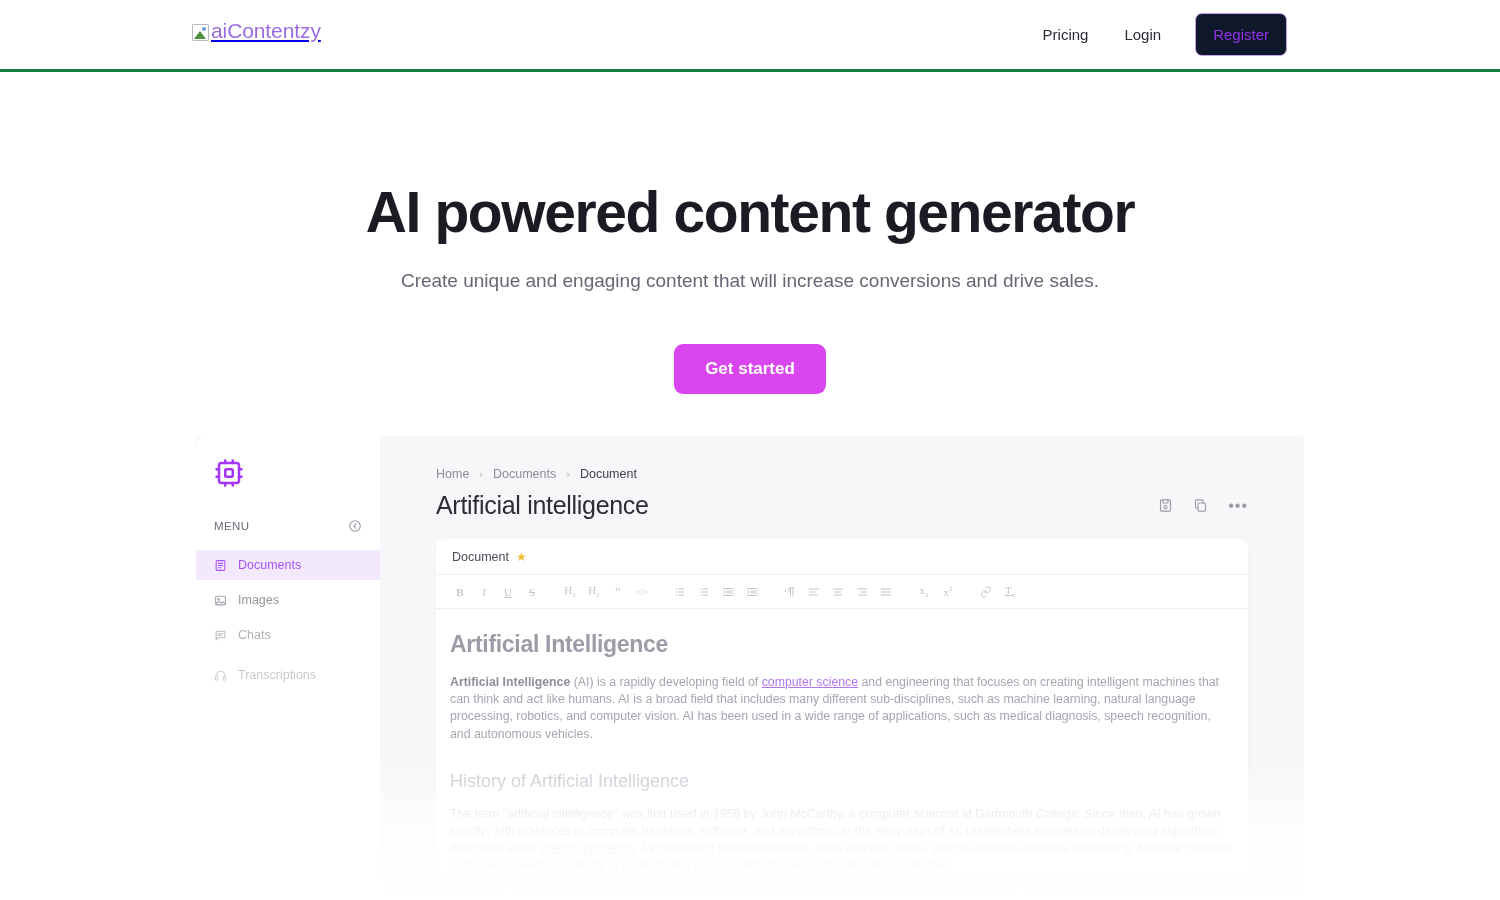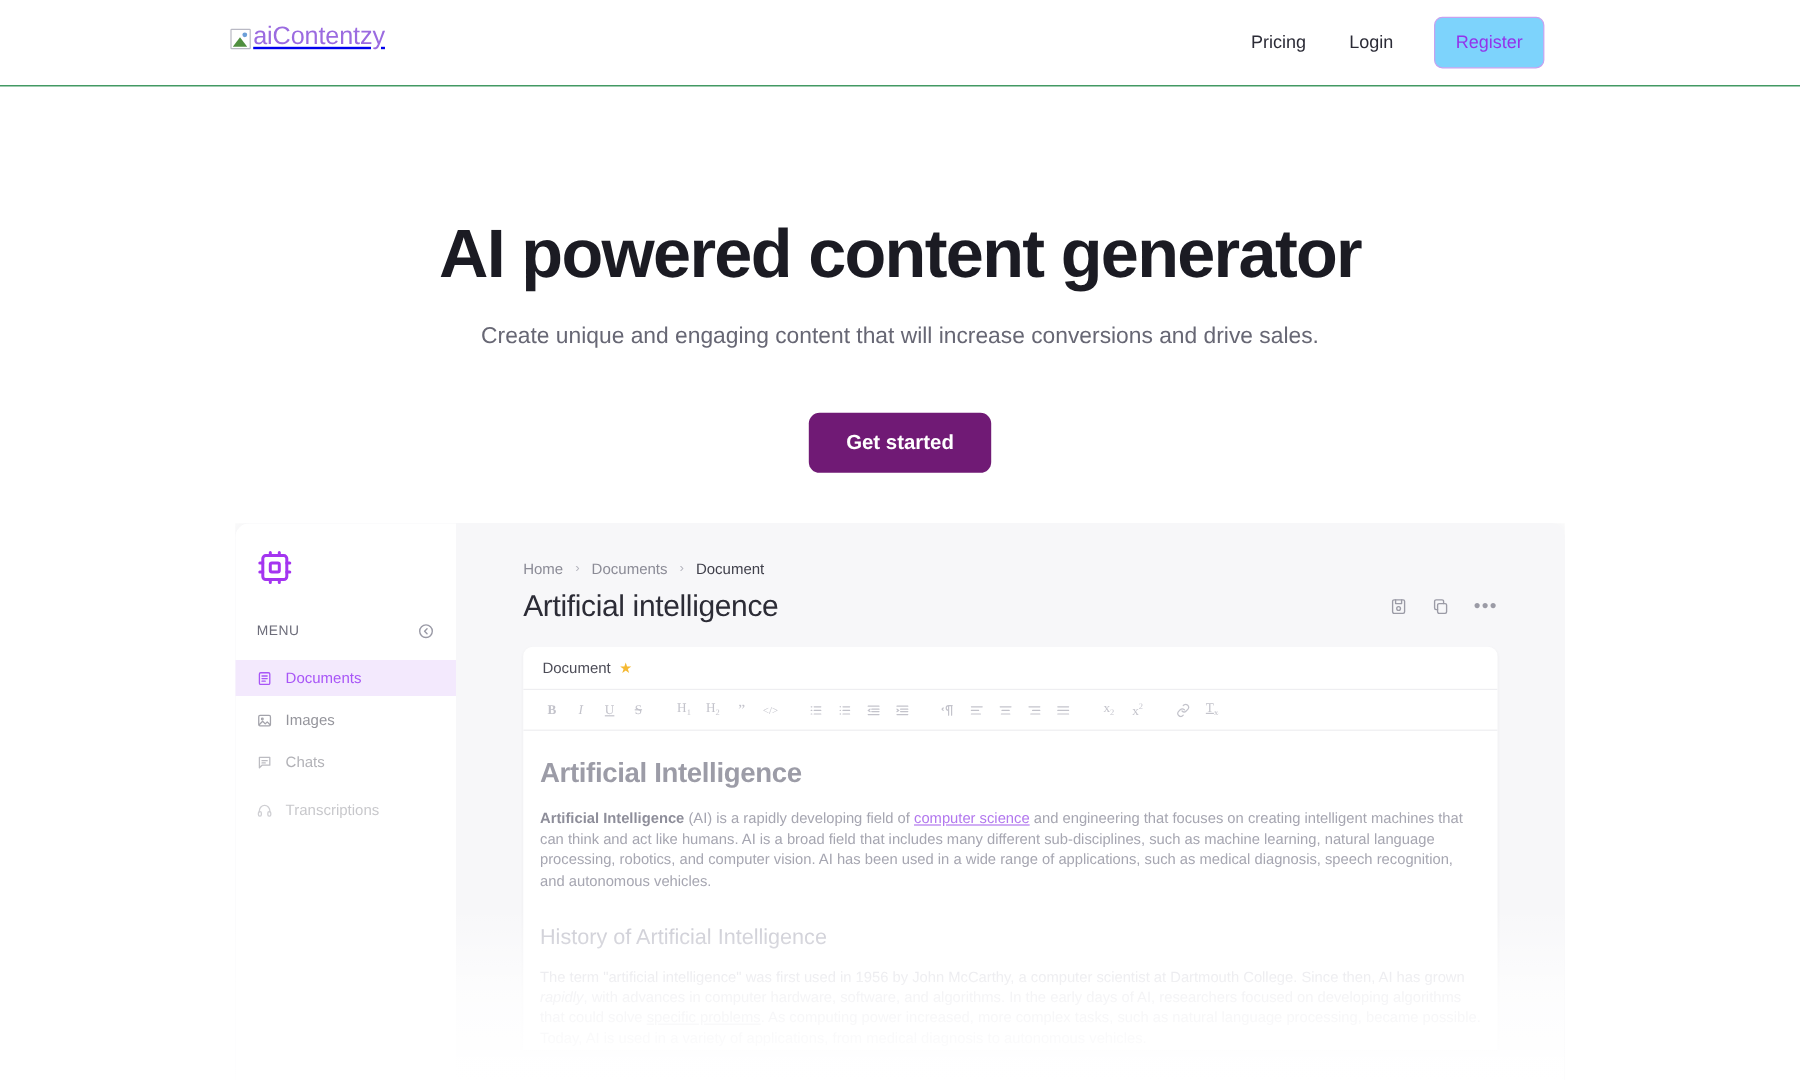--- a/index.html
+++ b/index.html
@@ -8,21 +8,21 @@
     background: #ffffff;
     font-family: "Liberation Sans", sans-serif;
     overflow: hidden;
   }
 
   
   .navbar {
     height: 72px;
     width: 100%;
     background: #ffffff;
-    border-bottom: 1px solid #15803d;
+    border-bottom: 3px solid #15803d;
     display: flex;
     align-items: center;
     position: relative;
   }
   .brand {
     position: absolute;
     left: 192px;
     top: 20px;
     display: flex;
     align-items: center;
@@ -77,21 +77,21 @@
     text-decoration: none;
     white-space: nowrap;
   }
   .nav-register {
     font-size: 15px;
     color: #9333ea;
     border: 1px solid #c6a2f0;
     border-radius: 7px;
     padding: 12px 17px;
     margin-left: 16px;
-    background: #7dd3fc;
+    background: #0f172a;
     white-space: nowrap;
     cursor: pointer;
     font-family: "Liberation Sans", sans-serif;
   }
 
   
   .hero {
     text-align: center;
     padding-top: 108px;
   }
@@ -103,21 +103,21 @@
     line-height: 64px;
   }
   .hero p {
     margin-top: 26px;
     font-size: 19px;
     color: #676774;
     font-weight: 400;
   }
   .cta-wrap { margin-top: 52px; }
   .cta {
-    background: #701a75;
+    background: #d946ef;
     color: #ffffff;
     font-size: 17px;
     font-weight: bold;
     border: none;
     border-radius: 9px;
     padding: 15px 31px;
     cursor: pointer;
     font-family: "Liberation Sans", sans-serif;
   }
 

